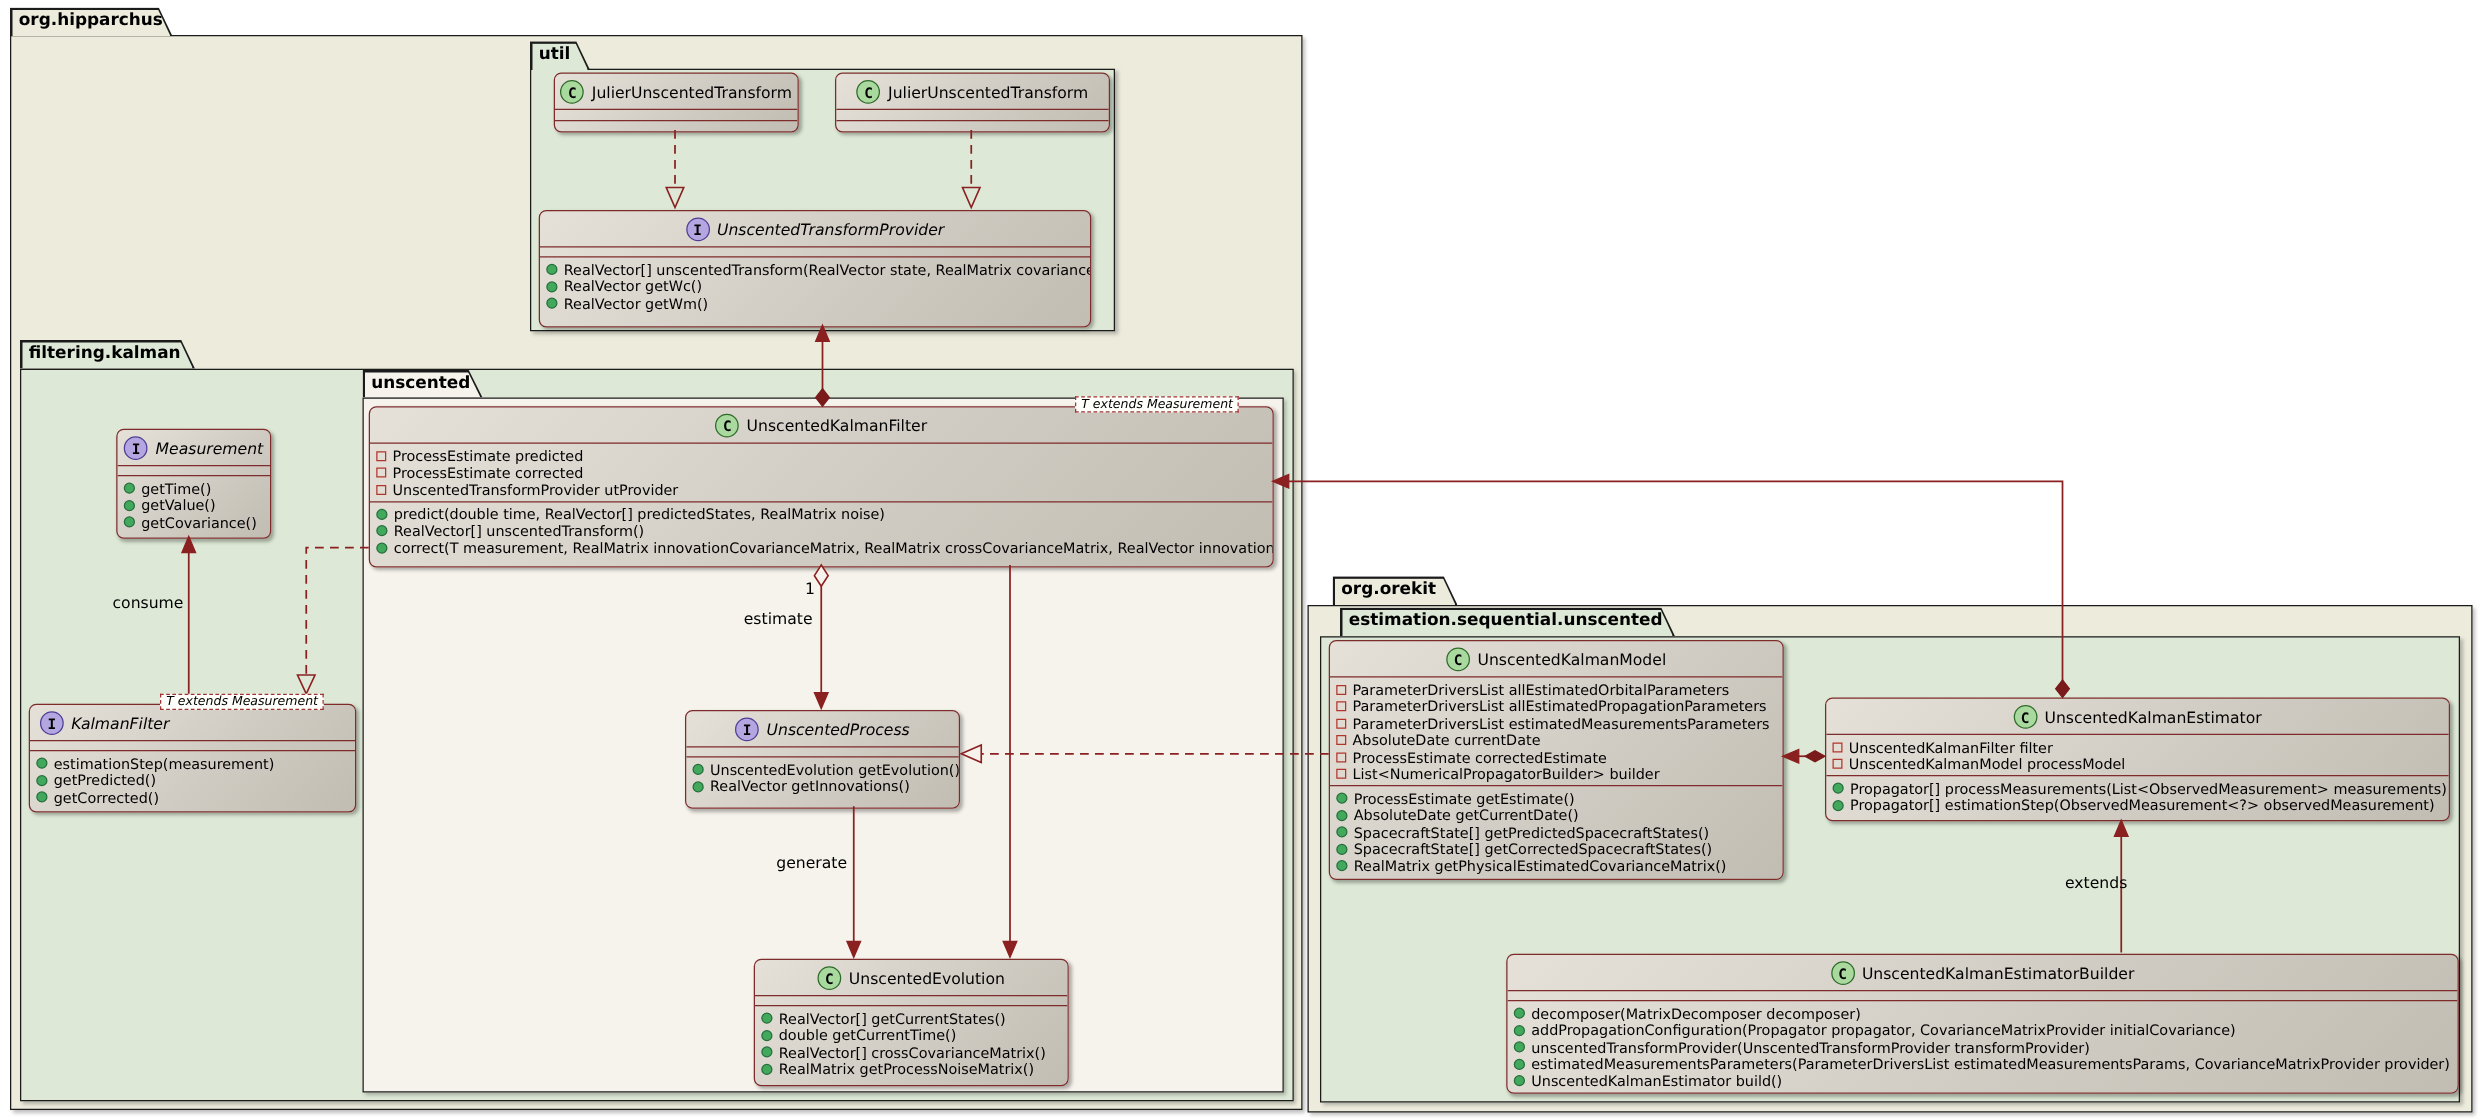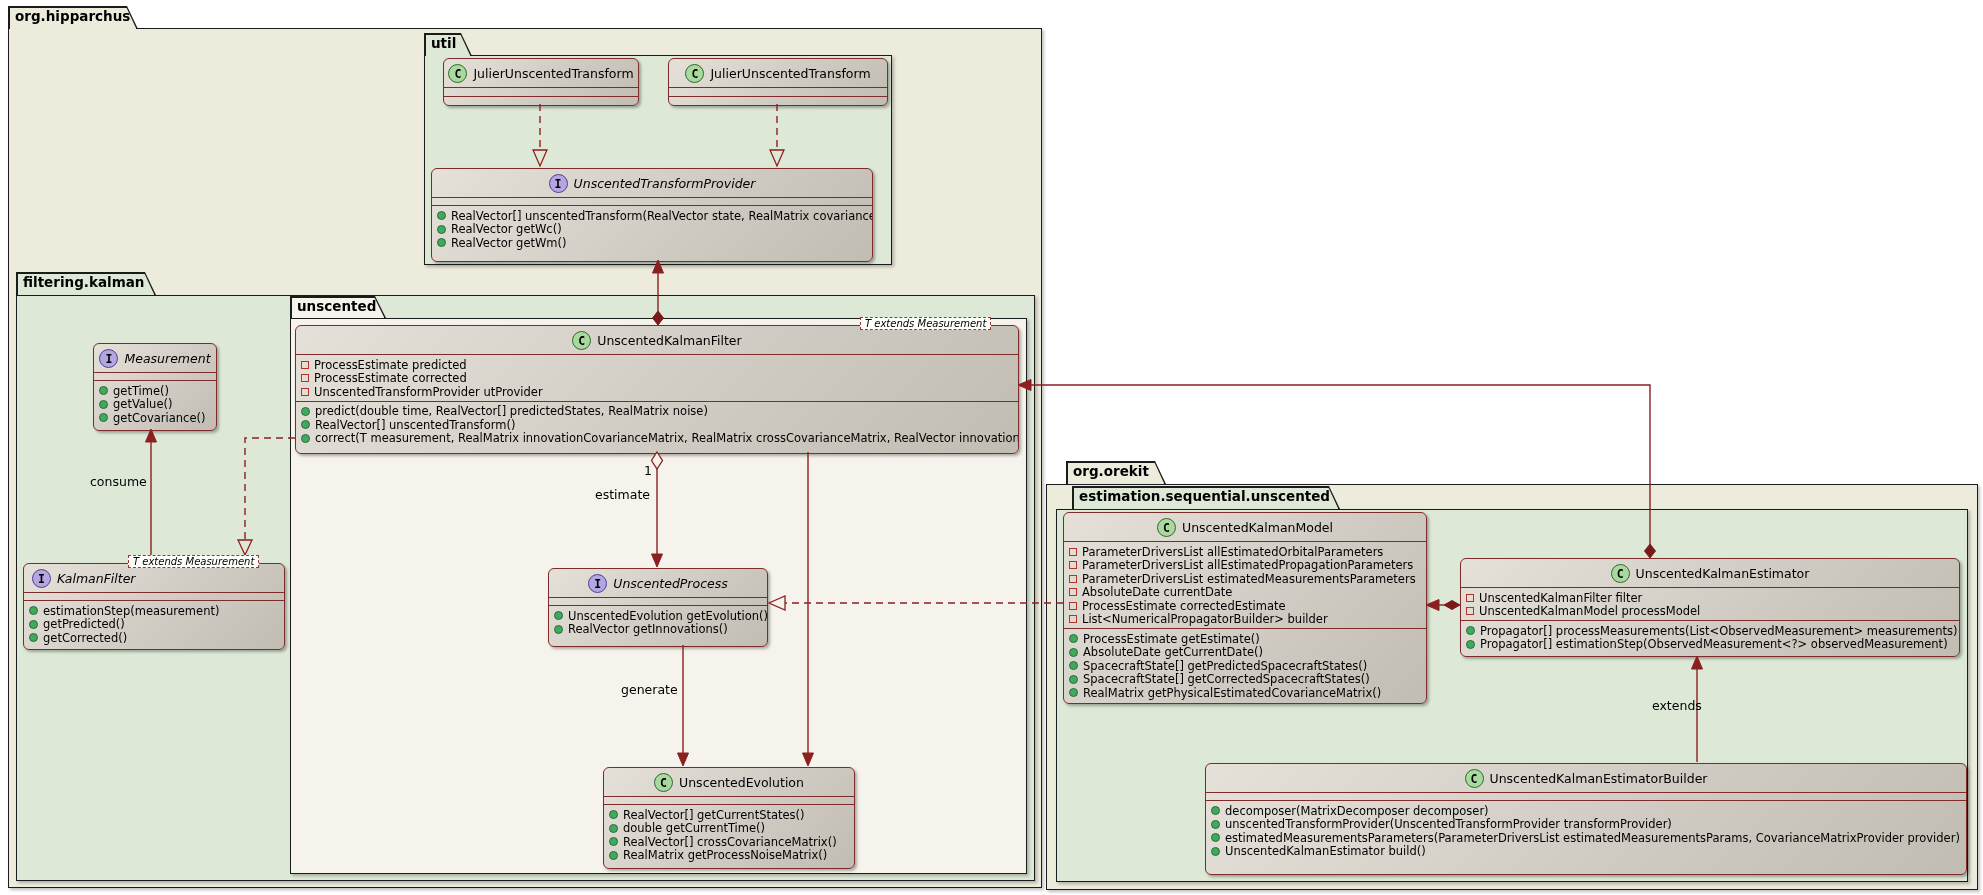--- a/index.html
+++ b/index.html
@@ -349,20 +349,24 @@
       <span class="cls-name">UnscentedKalmanEstimatorBuilder</span>
     </div>
     <div class="compartment empty"></div>
     <div class="compartment members grow">
         <div class="member">
           <span class="marker method"></span>
           <span class="member-text">decomposer(MatrixDecomposer decomposer)</span>
         </div>
         <div class="member">
           <span class="marker method"></span>
+          <span class="member-text">addPropagationConfiguration(Propagator propagator, CovarianceMatrixProvider initialCovariance)</span>
+        </div>
+        <div class="member">
+          <span class="marker method"></span>
           <span class="member-text">unscentedTransformProvider(UnscentedTransformProvider transformProvider)</span>
         </div>
         <div class="member">
           <span class="marker method"></span>
           <span class="member-text">estimatedMeasurementsParameters(ParameterDriversList estimatedMeasurementsParams, CovarianceMatrixProvider provider)</span>
         </div>
         <div class="member">
           <span class="marker method"></span>
           <span class="member-text">UnscentedKalmanEstimator build()</span>
         </div>

